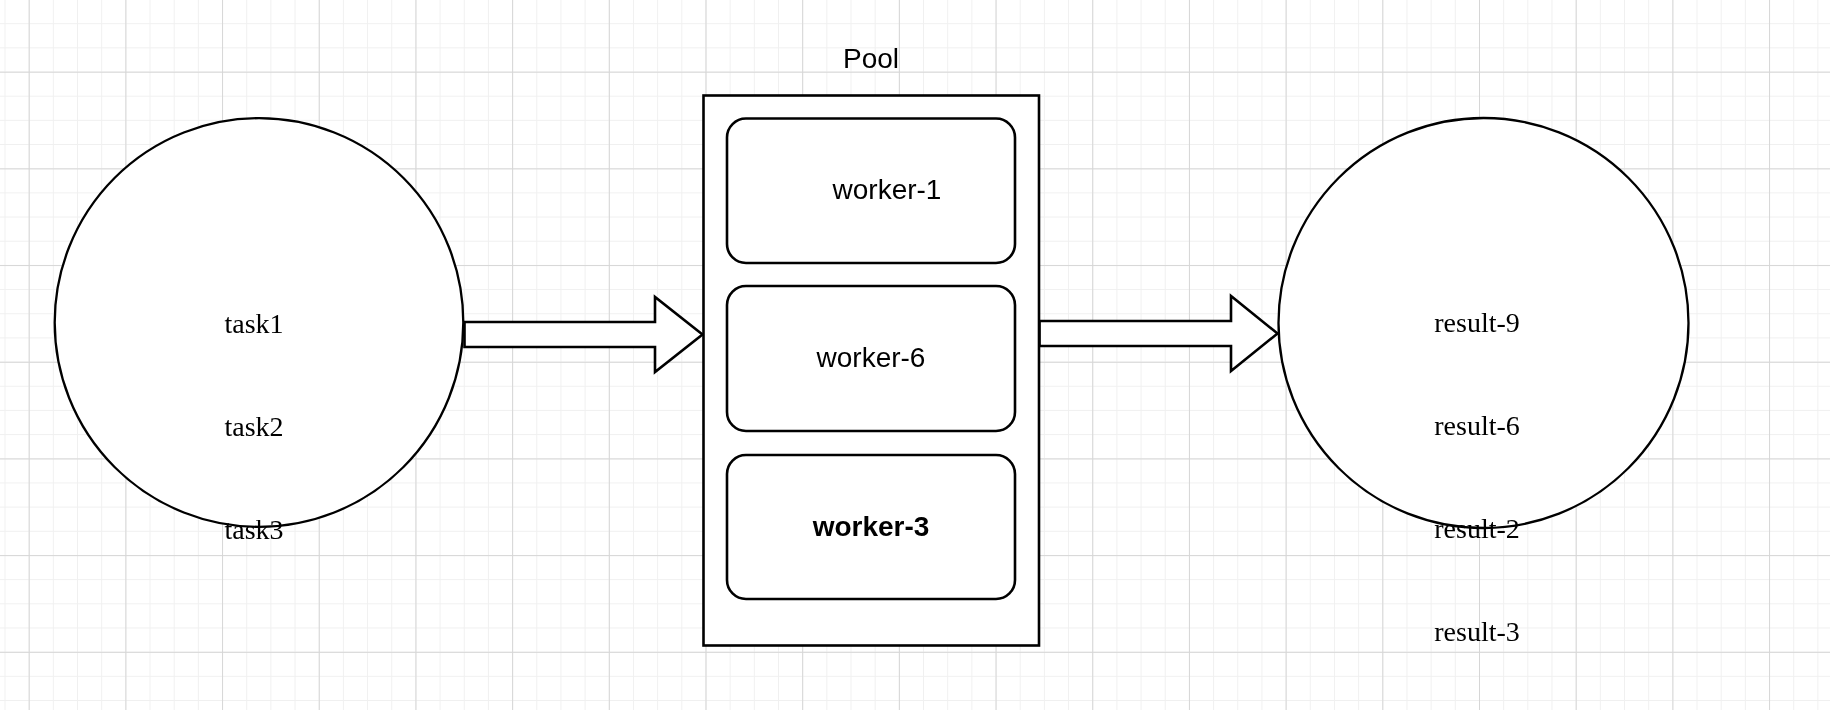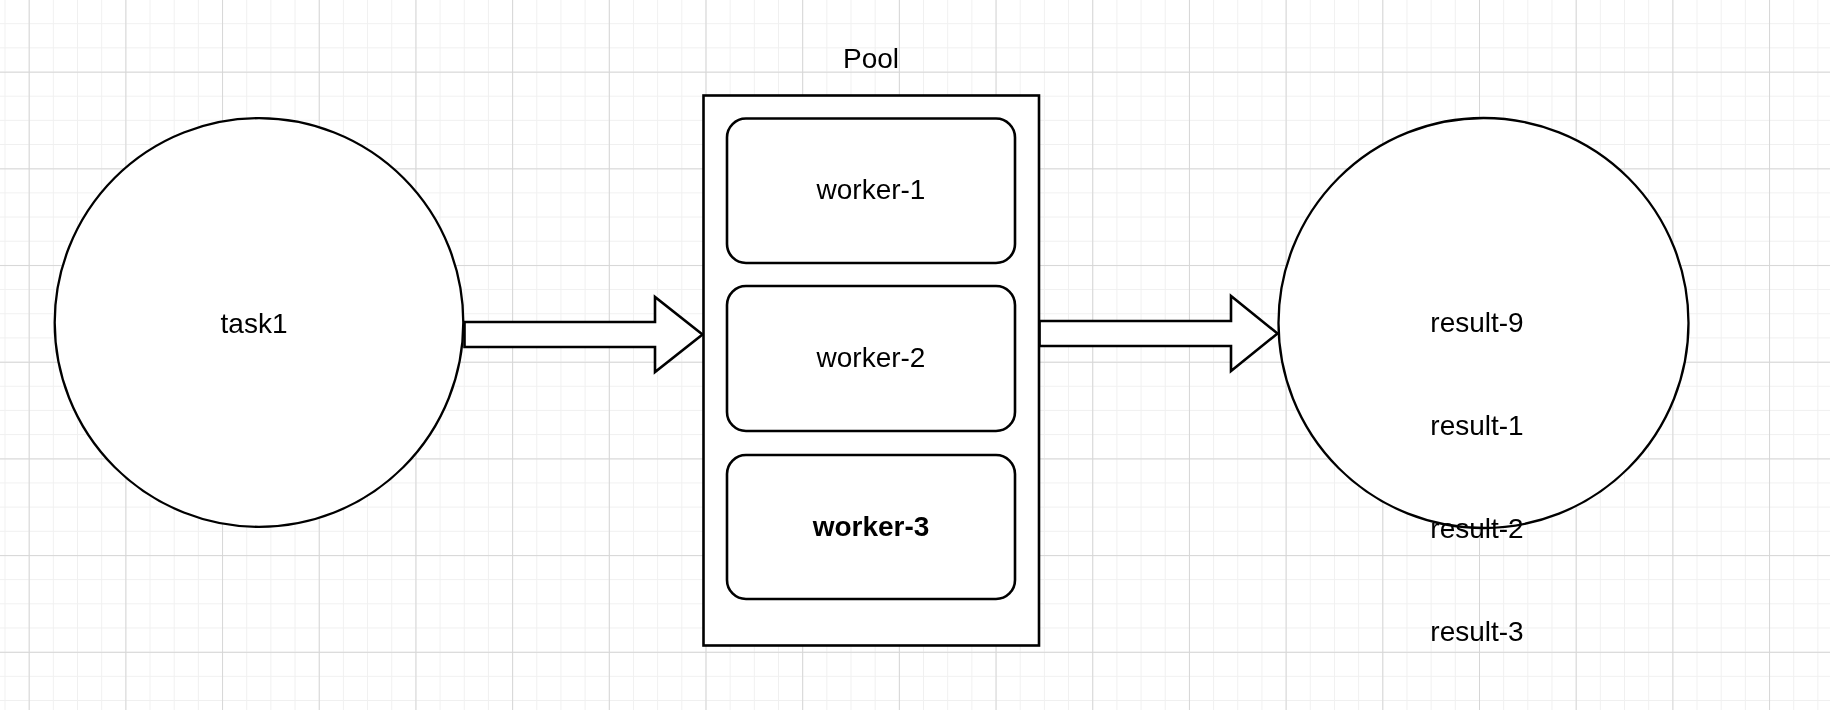--- a/index.html
+++ b/index.html
@@ -59,25 +59,26 @@
   .results-text {
     left: 1277px;
     top: 237px;
     width: 400px;
   }
   .worker-label {
     left: 727px;
     width: 288px;
     height: 34px;
   }
-  .worker-label.w1 { top: 173px; }
+  .worker-label.w1 { top: 173px; padding-left: 16px; }
   .worker-label.w2 { top: 341px; }
   .worker-label.w3 { top: 510px; font-weight: bold; }
   .text-line {
     white-space: pre;
+    font-family: Liberation Serif, serif;
   }
 </style>
 </head>
 <body>
 
 <div class="canvas">
 
   <svg class="shape-layer" width="1836" height="710" viewBox="0 0 1836 710" xmlns="http://www.w3.org/2000/svg">
 
     <circle cx="259" cy="322.5" r="204.3" fill="#ffffff" stroke="#000000" stroke-width="2.3"></circle>
@@ -92,28 +93,30 @@
 
     <rect x="727" y="118.5" width="288" height="144.5" rx="19" ry="19" fill="#ffffff" stroke="#000000" stroke-width="2.6"></rect>
     <rect x="727" y="286" width="288" height="145" rx="19" ry="19" fill="#ffffff" stroke="#000000" stroke-width="2.6"></rect>
     <rect x="727" y="455" width="288" height="144" rx="19" ry="19" fill="#ffffff" stroke="#000000" stroke-width="2.6"></rect>
   </svg>
 
   <div class="label pool-label">Pool</div>
 
   <div class="label tasks-text">
     <div class="text-line">task1</div>
+    <div class="text-line">task2</div>
+    <div class="text-line">task3</div>
     
   </div>
 
   <div class="label worker-label w1">worker-1</div>
-  <div class="label worker-label w2">worker-2</div>
+  <div class="label worker-label w2">worker-6</div>
   <div class="label worker-label w3">worker-3</div>
 
   <div class="label results-text">
     <div class="text-line">result-9</div>
-    <div class="text-line">result-1</div>
+    <div class="text-line">result-6</div>
     <div class="text-line">result-2</div>
     <div class="text-line">result-3</div>
     
   </div>
 
 </div>
 
 </body></html>

